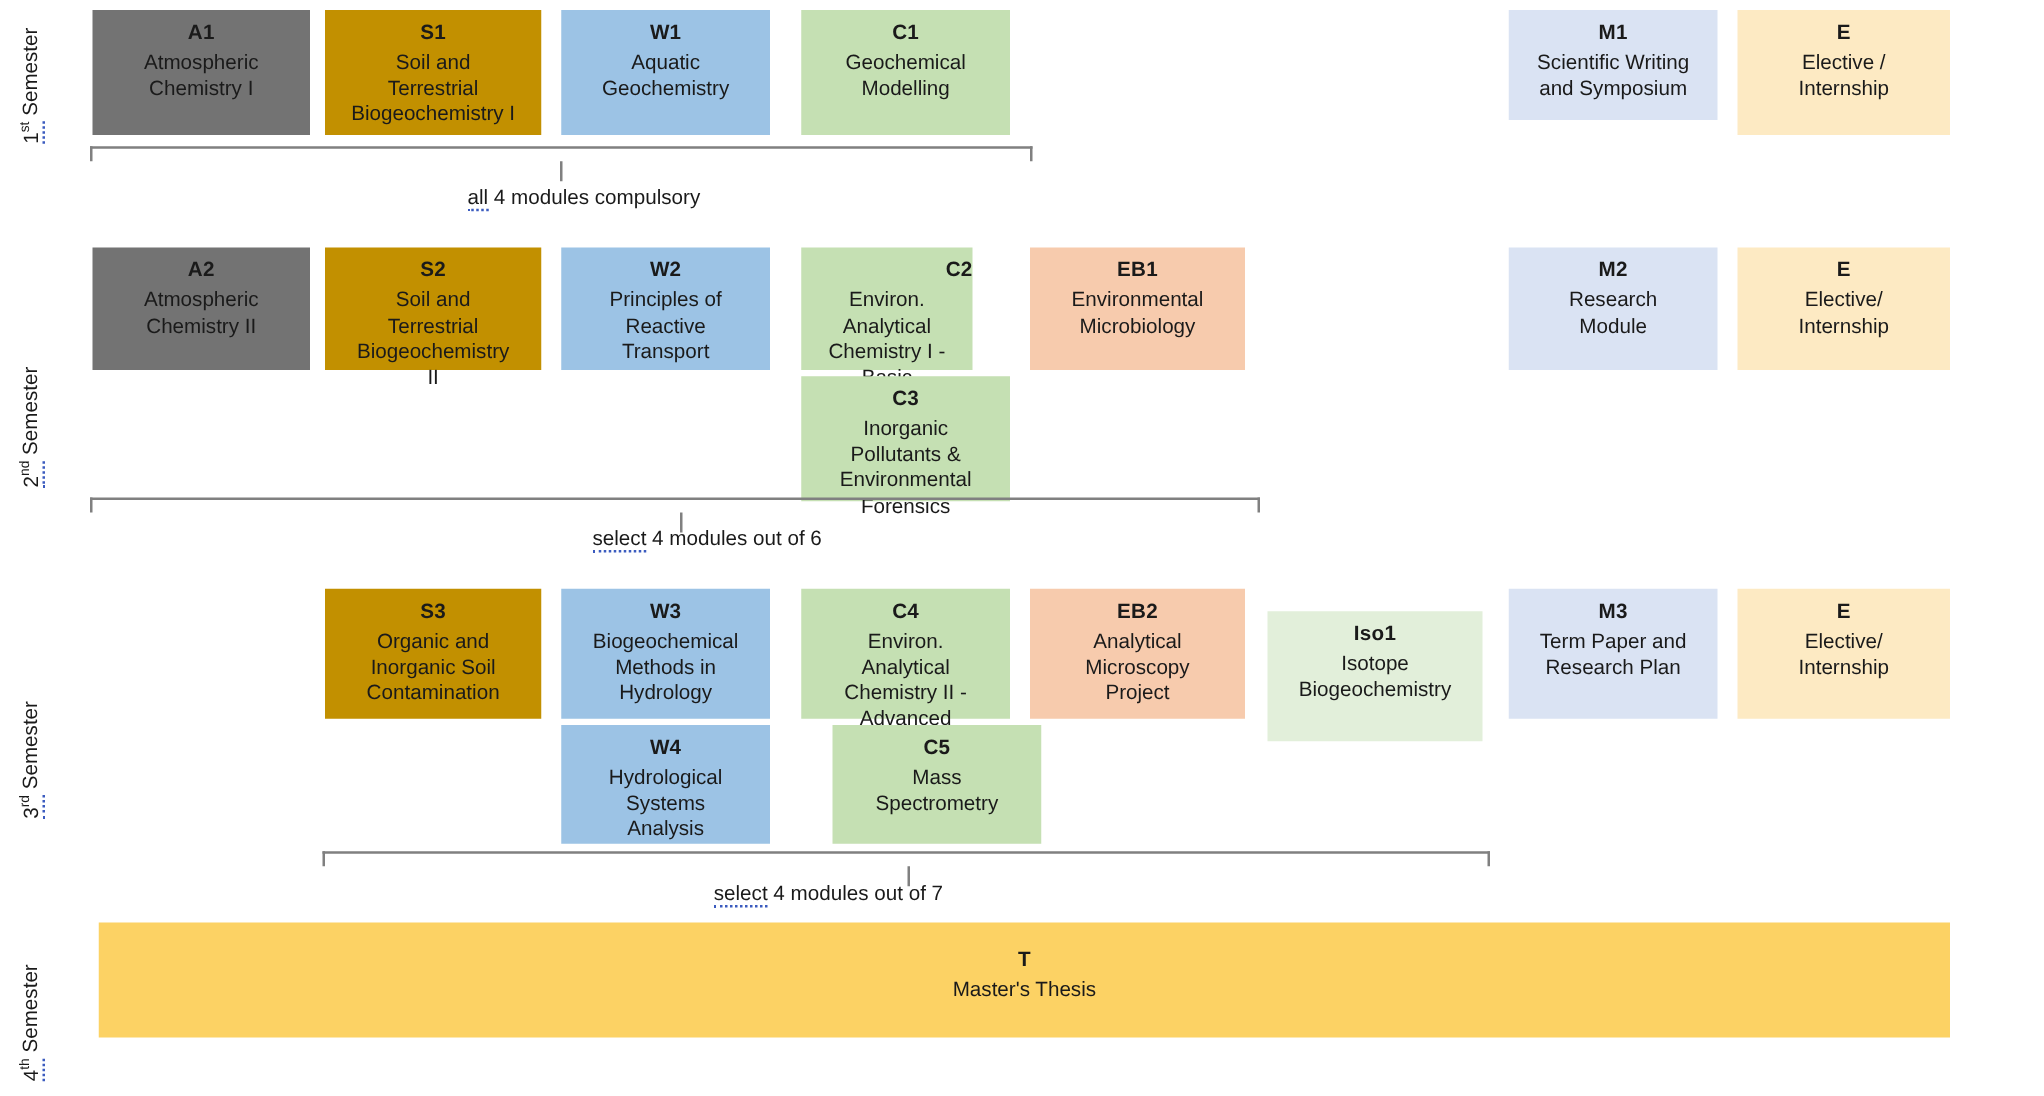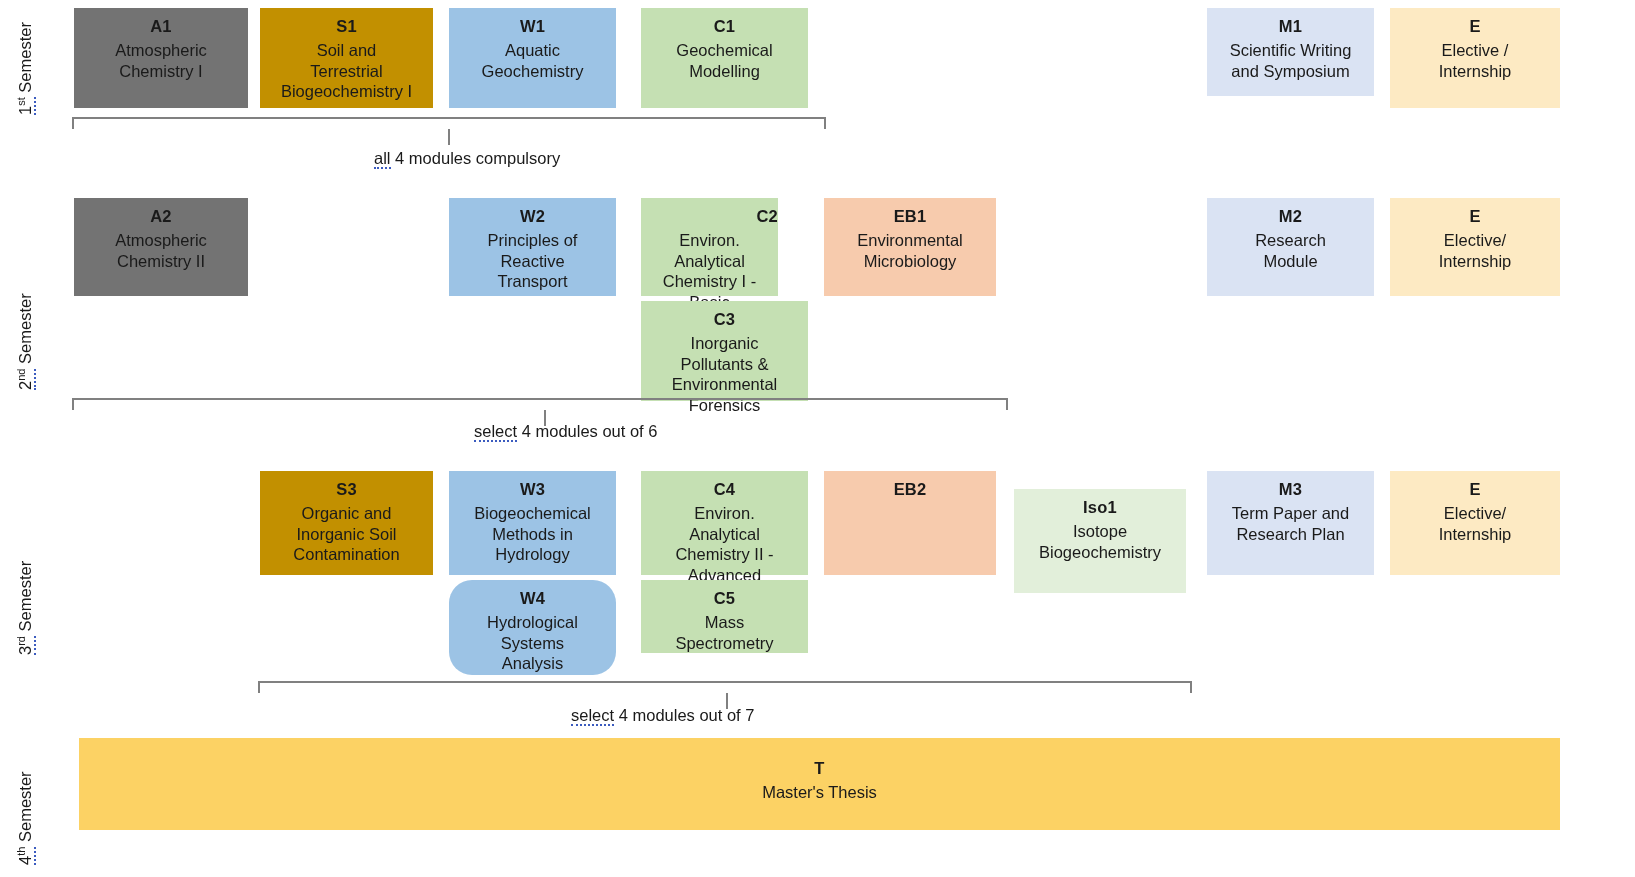--- a/index.html
+++ b/index.html
@@ -154,20 +154,24 @@
   <div class="bracket-tick" style="left:448px; top:129px;"></div>
   <div class="bracket-note" style="left:374px; top:149px;">
     <span class="sp">all</span><span> 4 modules compulsory</span>
   </div>
 
   <div class="mod f-grey" style="left:74px; top:198px; width:174px; height:98px;">
     <div class="code">A2</div>
     <div class="title">Atmospheric Chemistry II</div>
   </div>
 
+  <div class="mod f-gold" style="left:260px; top:198px; width:173px; height:98px;">
+    <div class="code">S2</div>
+    <div class="title">Soil and Terrestrial Biogeochemistry II</div>
+  </div>
 
   <div class="mod f-blue" style="left:449px; top:198px; width:167px; height:98px;">
     <div class="code">W2</div>
     <div class="title">Principles of Reactive Transport</div>
   </div>
 
   <div class="mod f-green" style="left:641px; top:198px; width:137px; height:98px;align-items:flex-end;">
     <div class="code">C2</div>
     <div class="title">Environ. Analytical Chemistry I - Basic Methods</div>
   </div>
@@ -201,37 +205,38 @@
   <div class="mod f-gold" style="left:260px; top:471px; width:173px; height:104px;">
     <div class="code">S3</div>
     <div class="title">Organic and Inorganic Soil Contamination</div>
   </div>
 
   <div class="mod f-blue" style="left:449px; top:471px; width:167px; height:104px;">
     <div class="code">W3</div>
     <div class="title">Biogeochemical Methods in Hydrology</div>
   </div>
 
-  <div class="mod f-blue" style="left:449px; top:580px; width:167px; height:95px;border-radius:23px;">
+  <div class="mod f-blue" style="left:449px; top:580px; width:167px; height:95px;">
     <div class="code">W4</div>
     <div class="title">Hydrological Systems Analysis</div>
   </div>
 
   <div class="mod f-green" style="left:641px; top:471px; width:167px; height:104px;">
     <div class="code">C4</div>
     <div class="title">Environ. Analytical Chemistry II - Advanced Methods</div>
   </div>
 
-  <div class="mod f-green" style="left:641px; top:580px; width:167px; height:73px;">
+  <div class="mod f-green" style="left:666px; top:580px; width:167px; height:95px;">
     <div class="code">C5</div>
     <div class="title">Mass Spectrometry</div>
   </div>
 
   <div class="mod f-salmon" style="left:824px; top:471px; width:172px; height:104px;">
     <div class="code">EB2</div>
+    <div class="title">Analytical Microscopy Project</div>
   </div>
 
   <div class="mod f-lgreen" style="left:1014px; top:471px; width:172px; height:104px;">
     <div class="code">Iso1</div>
     <div class="title">Isotope Biogeochemistry</div>
   </div>
 
   <div class="mod f-pale" style="left:1207px; top:471px; width:167px; height:104px;">
     <div class="code">M3</div>
     <div class="title">Term Paper and Research Plan</div>

